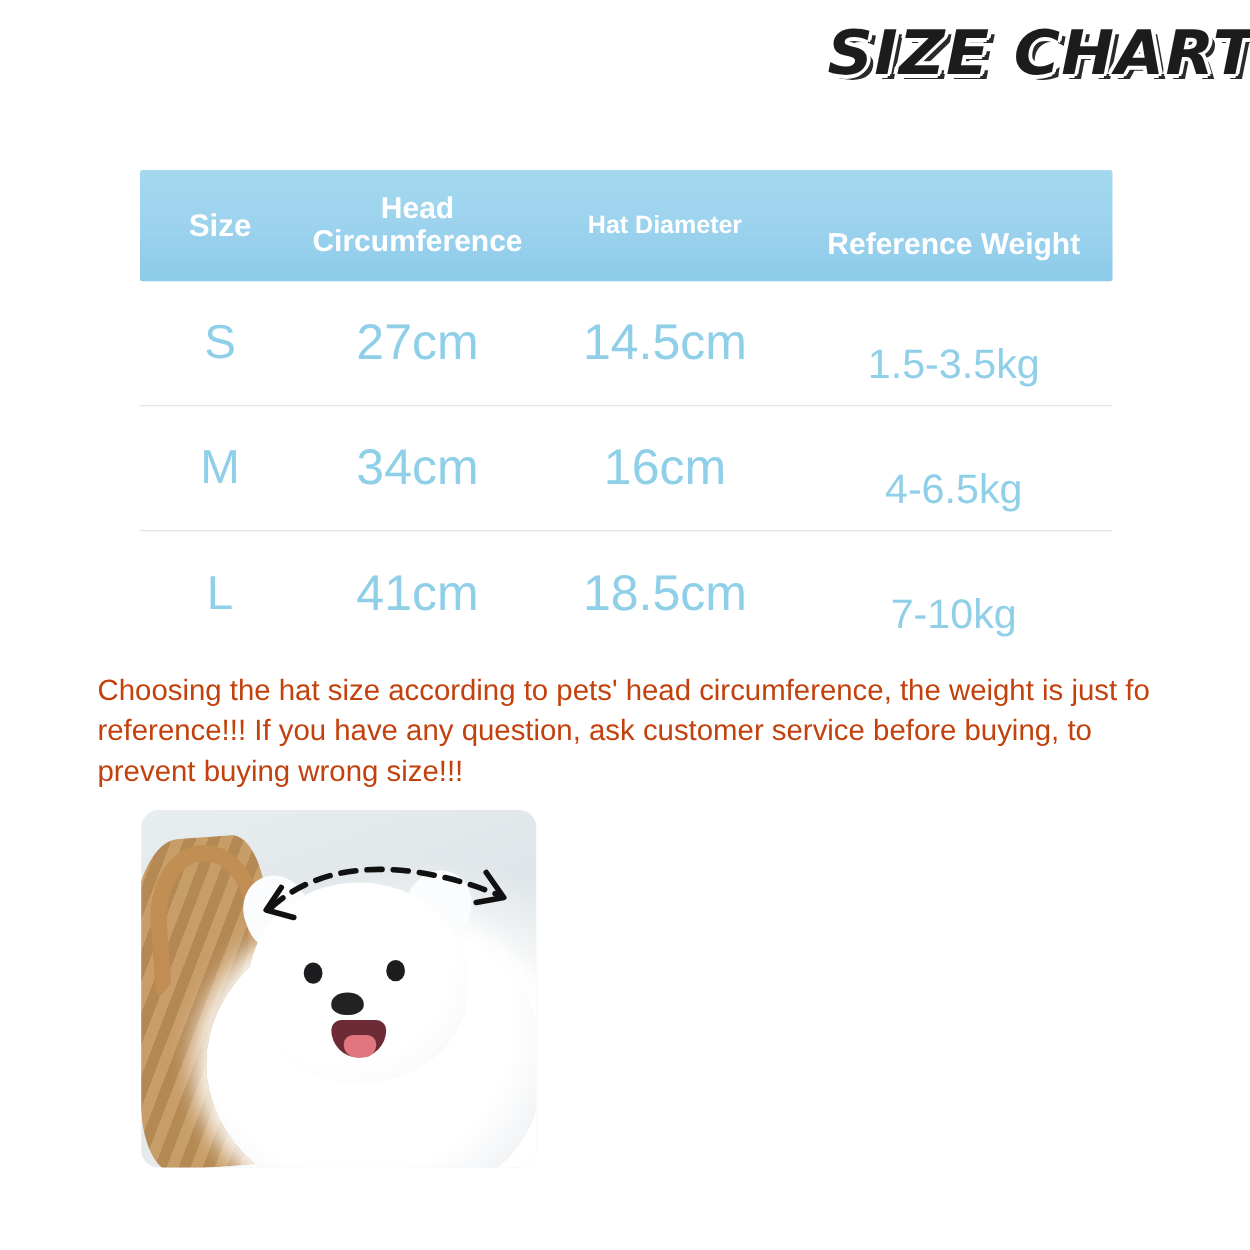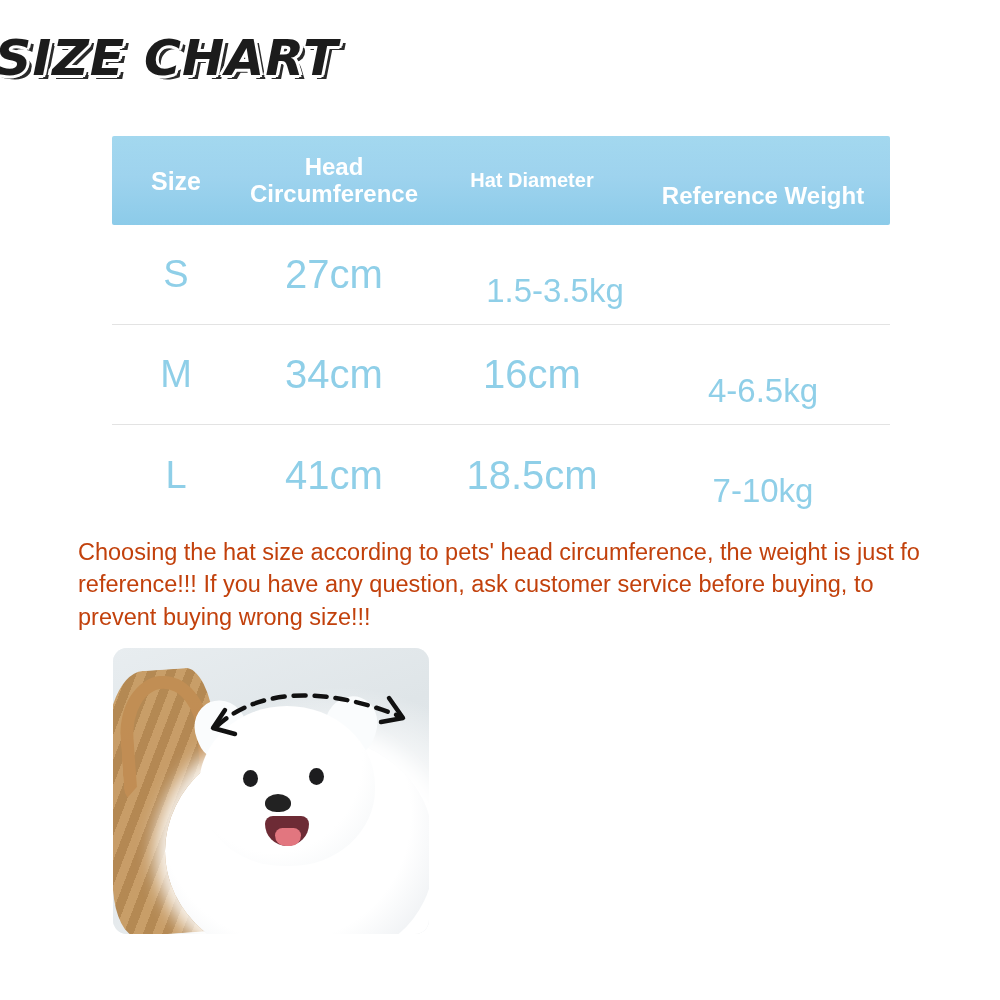--- a/index.html
+++ b/index.html
@@ -12,22 +12,22 @@
   .page {
     position: relative;
     width: 1000px; height: 1000px;
     overflow: hidden;
     background: #fff;
   }
 
   
   .title-wrap {
     position: absolute;
-    top: 30px; left: 0; width: 100%;
-    text-align: left;
+    top: 14px; left: 0; width: 100%;
+    text-align: right;
   }
   .title {
     display: inline-block;
     font-family: "DejaVu Sans", sans-serif;
     font-size: 49px;
     font-weight: bold;
     font-style: italic;
     letter-spacing: 1px;
     color: #1c1c1c;
     text-shadow:
@@ -222,20 +222,21 @@
     <div class="thead">
       <div class="cell col-size">Size</div>
       <div class="cell col-head">Head Circumference</div>
       <div class="cell col-diam">Hat Diameter</div>
       <div class="cell col-weight">Reference Weight</div>
     </div>
 
     <div class="trow">
       <div class="cell col-size   cell-size">S</div>
       <div class="cell col-head   cell-head">27cm</div>
+      <div class="cell col-diam   cell-diam">14.5cm</div>
       <div class="cell col-weight cell-weight">1.5-3.5kg</div>
     </div>
 
     <div class="trow">
       <div class="cell col-size   cell-size">M</div>
       <div class="cell col-head   cell-head">34cm</div>
       <div class="cell col-diam   cell-diam">16cm</div>
       <div class="cell col-weight cell-weight">4-6.5kg</div>
     </div>
 

